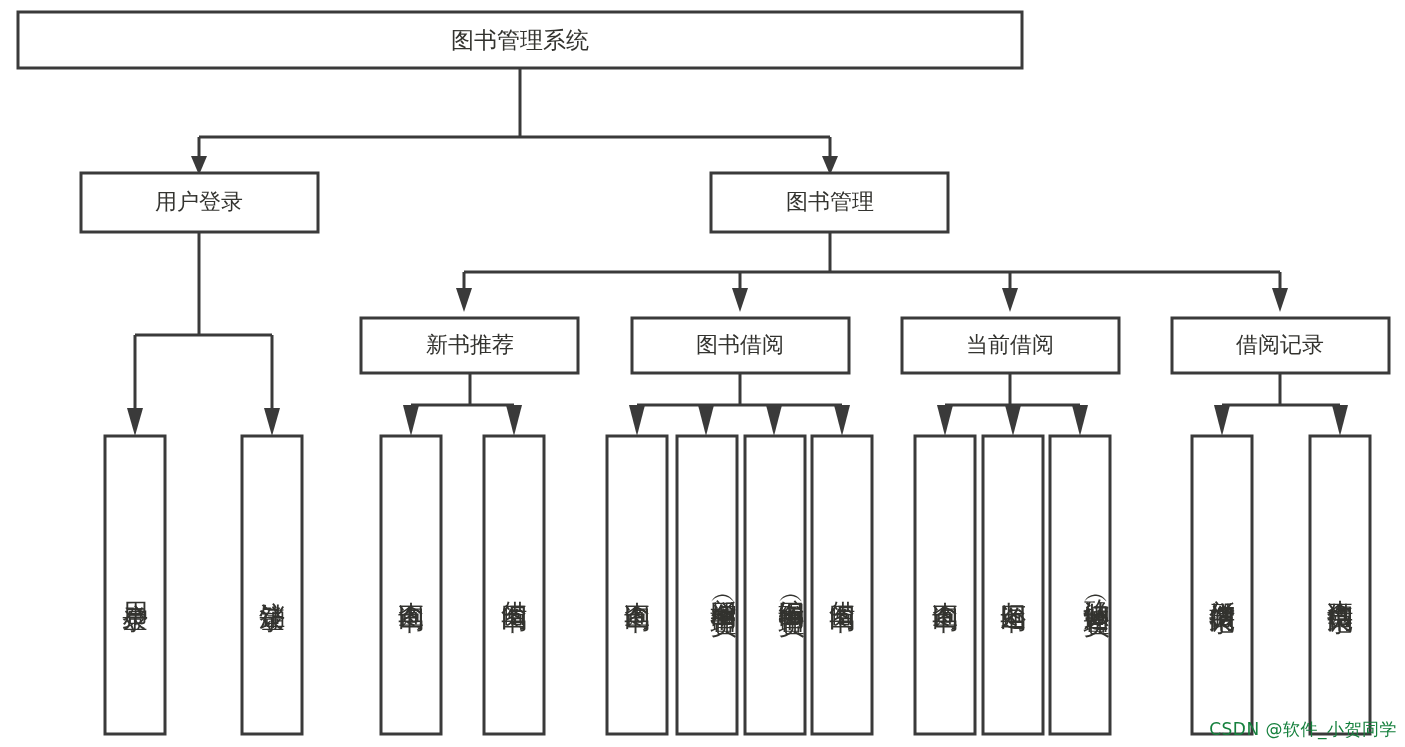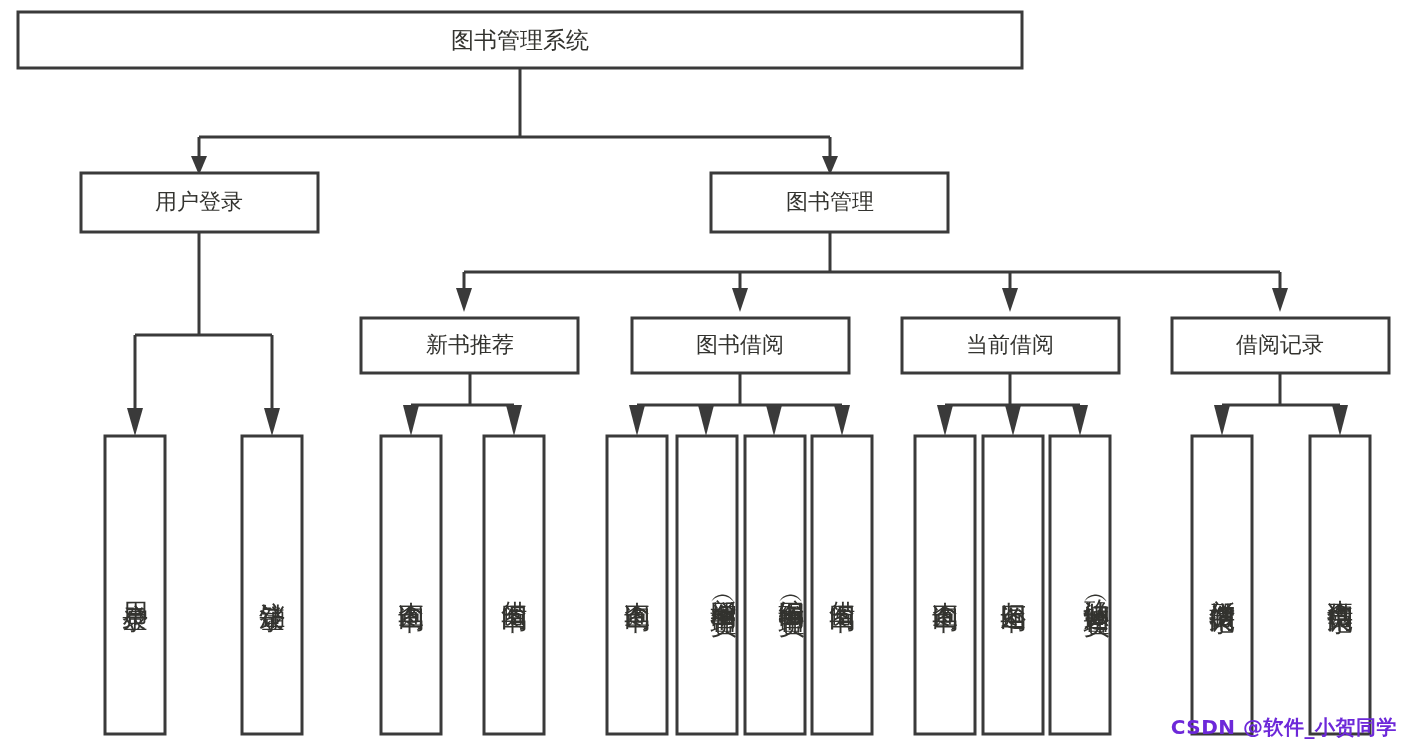--- a/index.html
+++ b/index.html
@@ -69,25 +69,24 @@
     letter-spacing: 2px;
     color: #33332f;
     white-space: nowrap;
     pointer-events: none;
   }
   .watermark {
     position: absolute;
     right: 8px;
     bottom: 6px;
     font-family: "DejaVu Sans", "Liberation Sans", sans-serif;
-    font-size: 20px;
-    color: #6d28d9;
+    font-size: 17px;
+    color: #15803d;
     letter-spacing: 0.5px;
     user-select: none;
-    font-weight: bold;
   }
 </style>
 </head>
 <body>
 
 <div id="diagram-root">
 
   <svg id="flow" viewBox="0 0 1405 747">
 
     <g>

